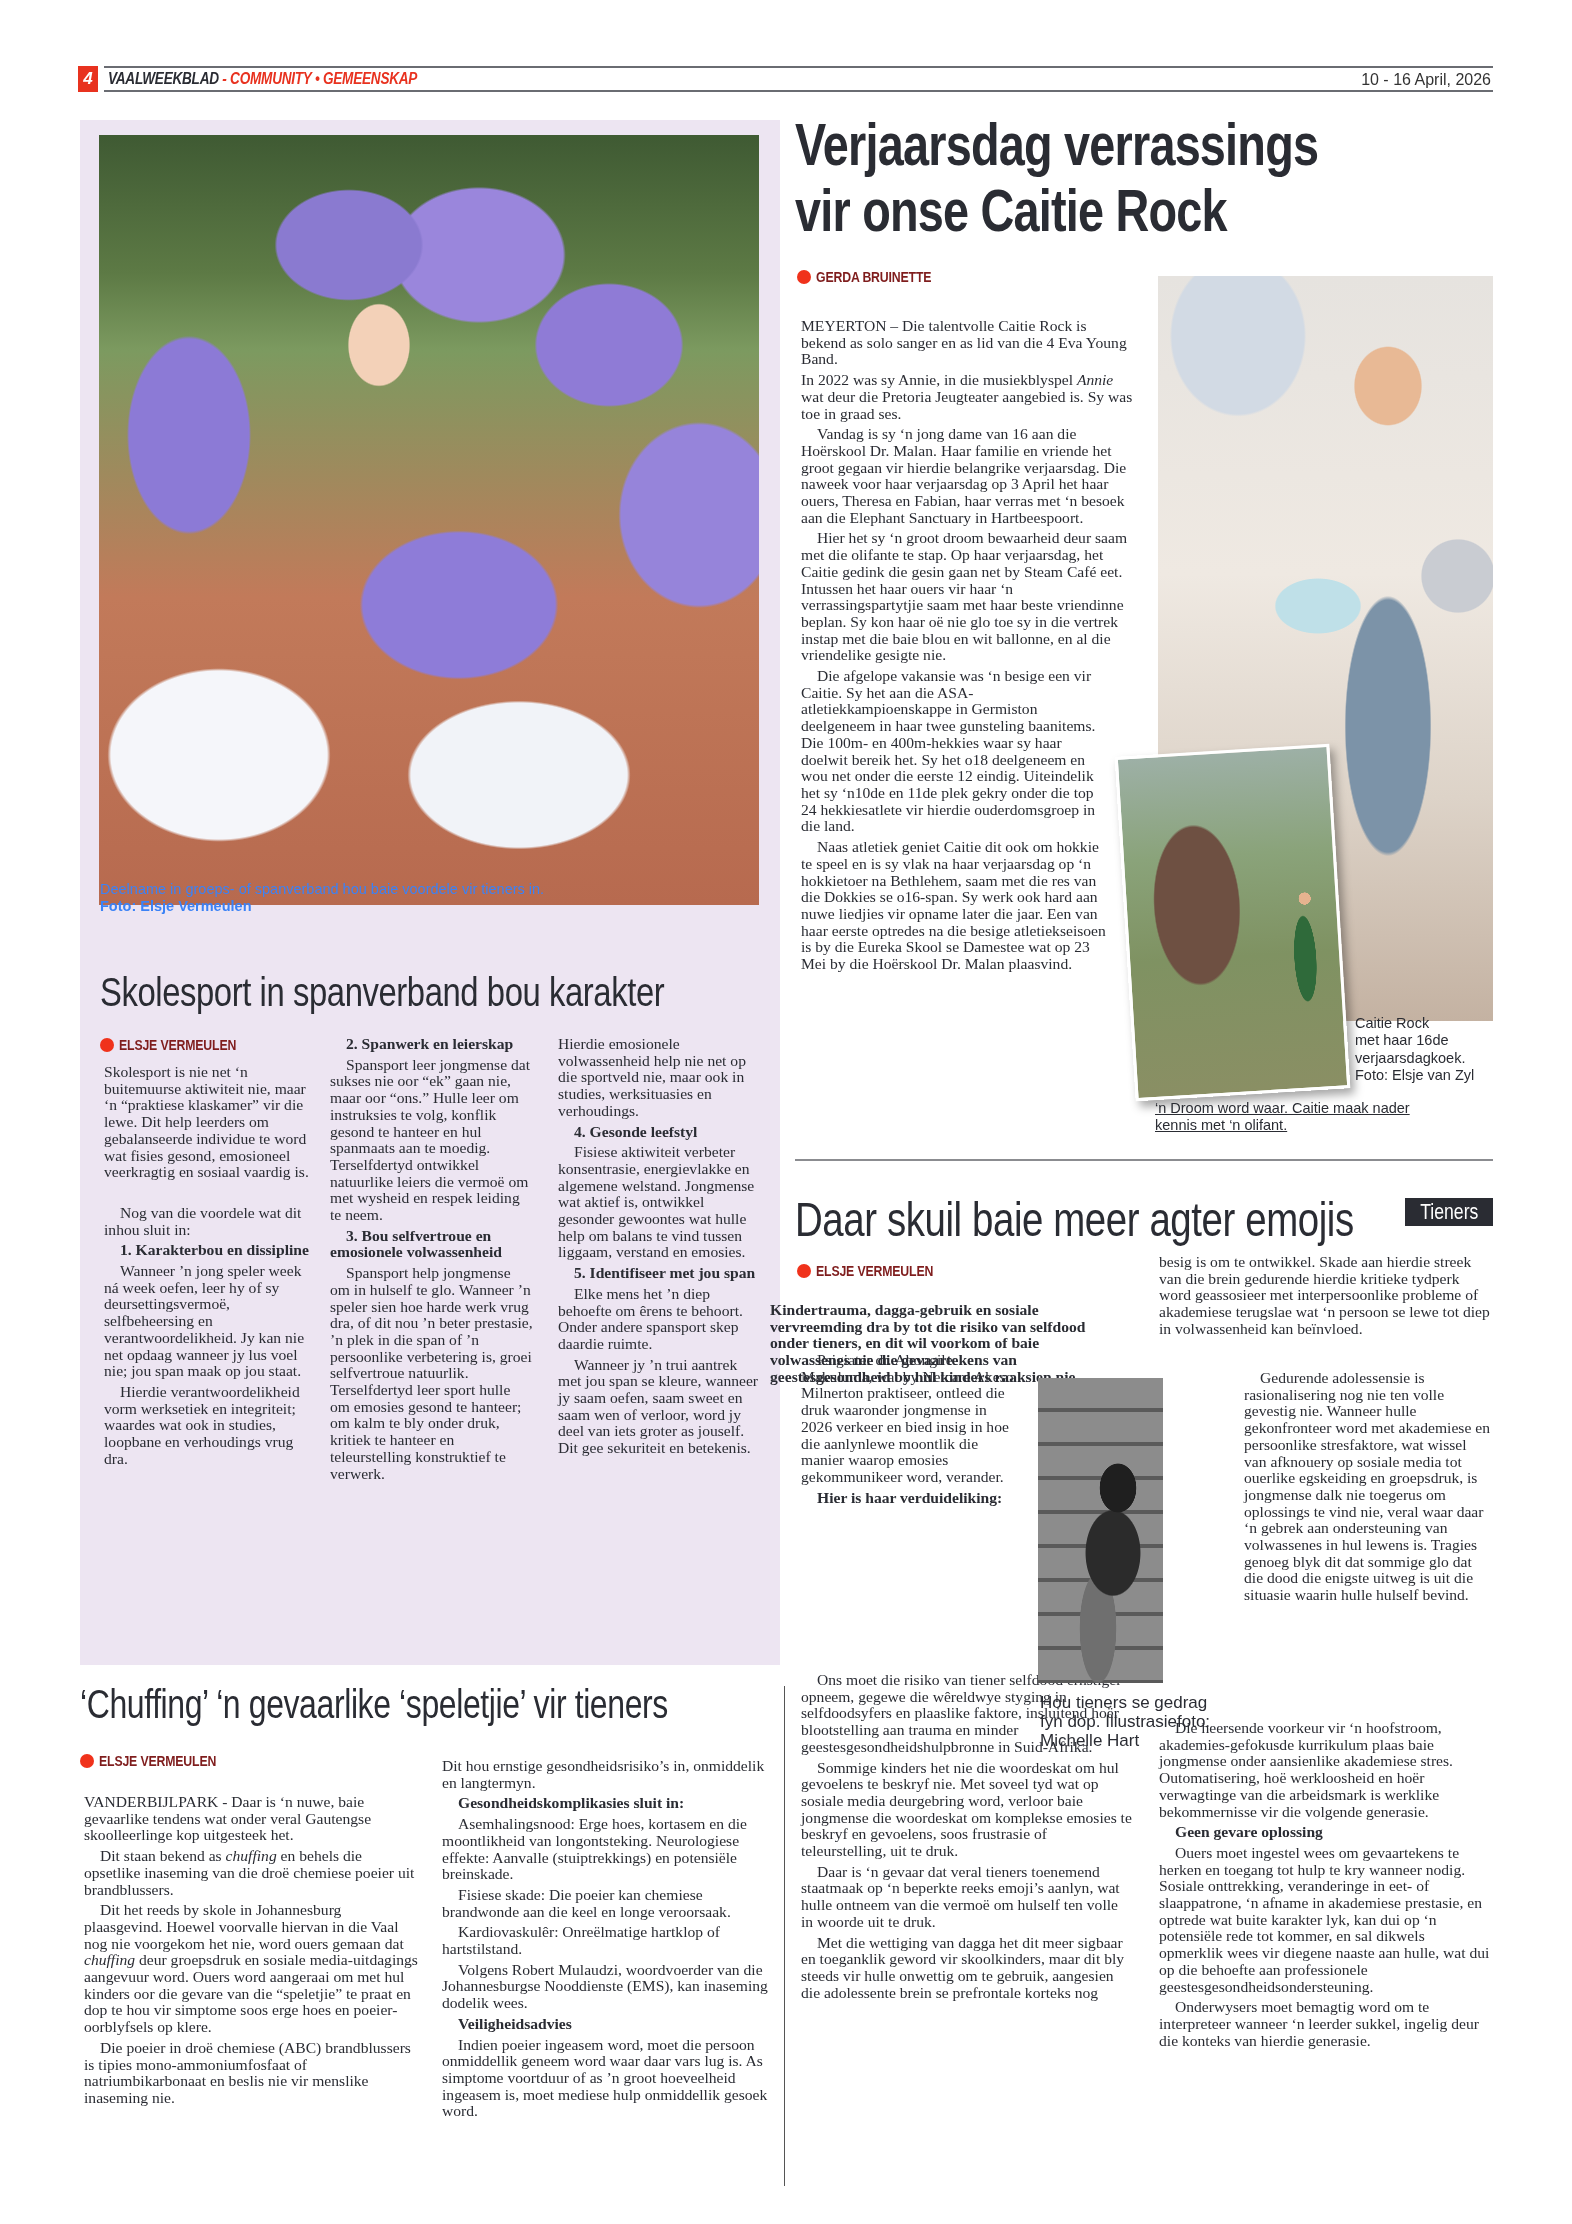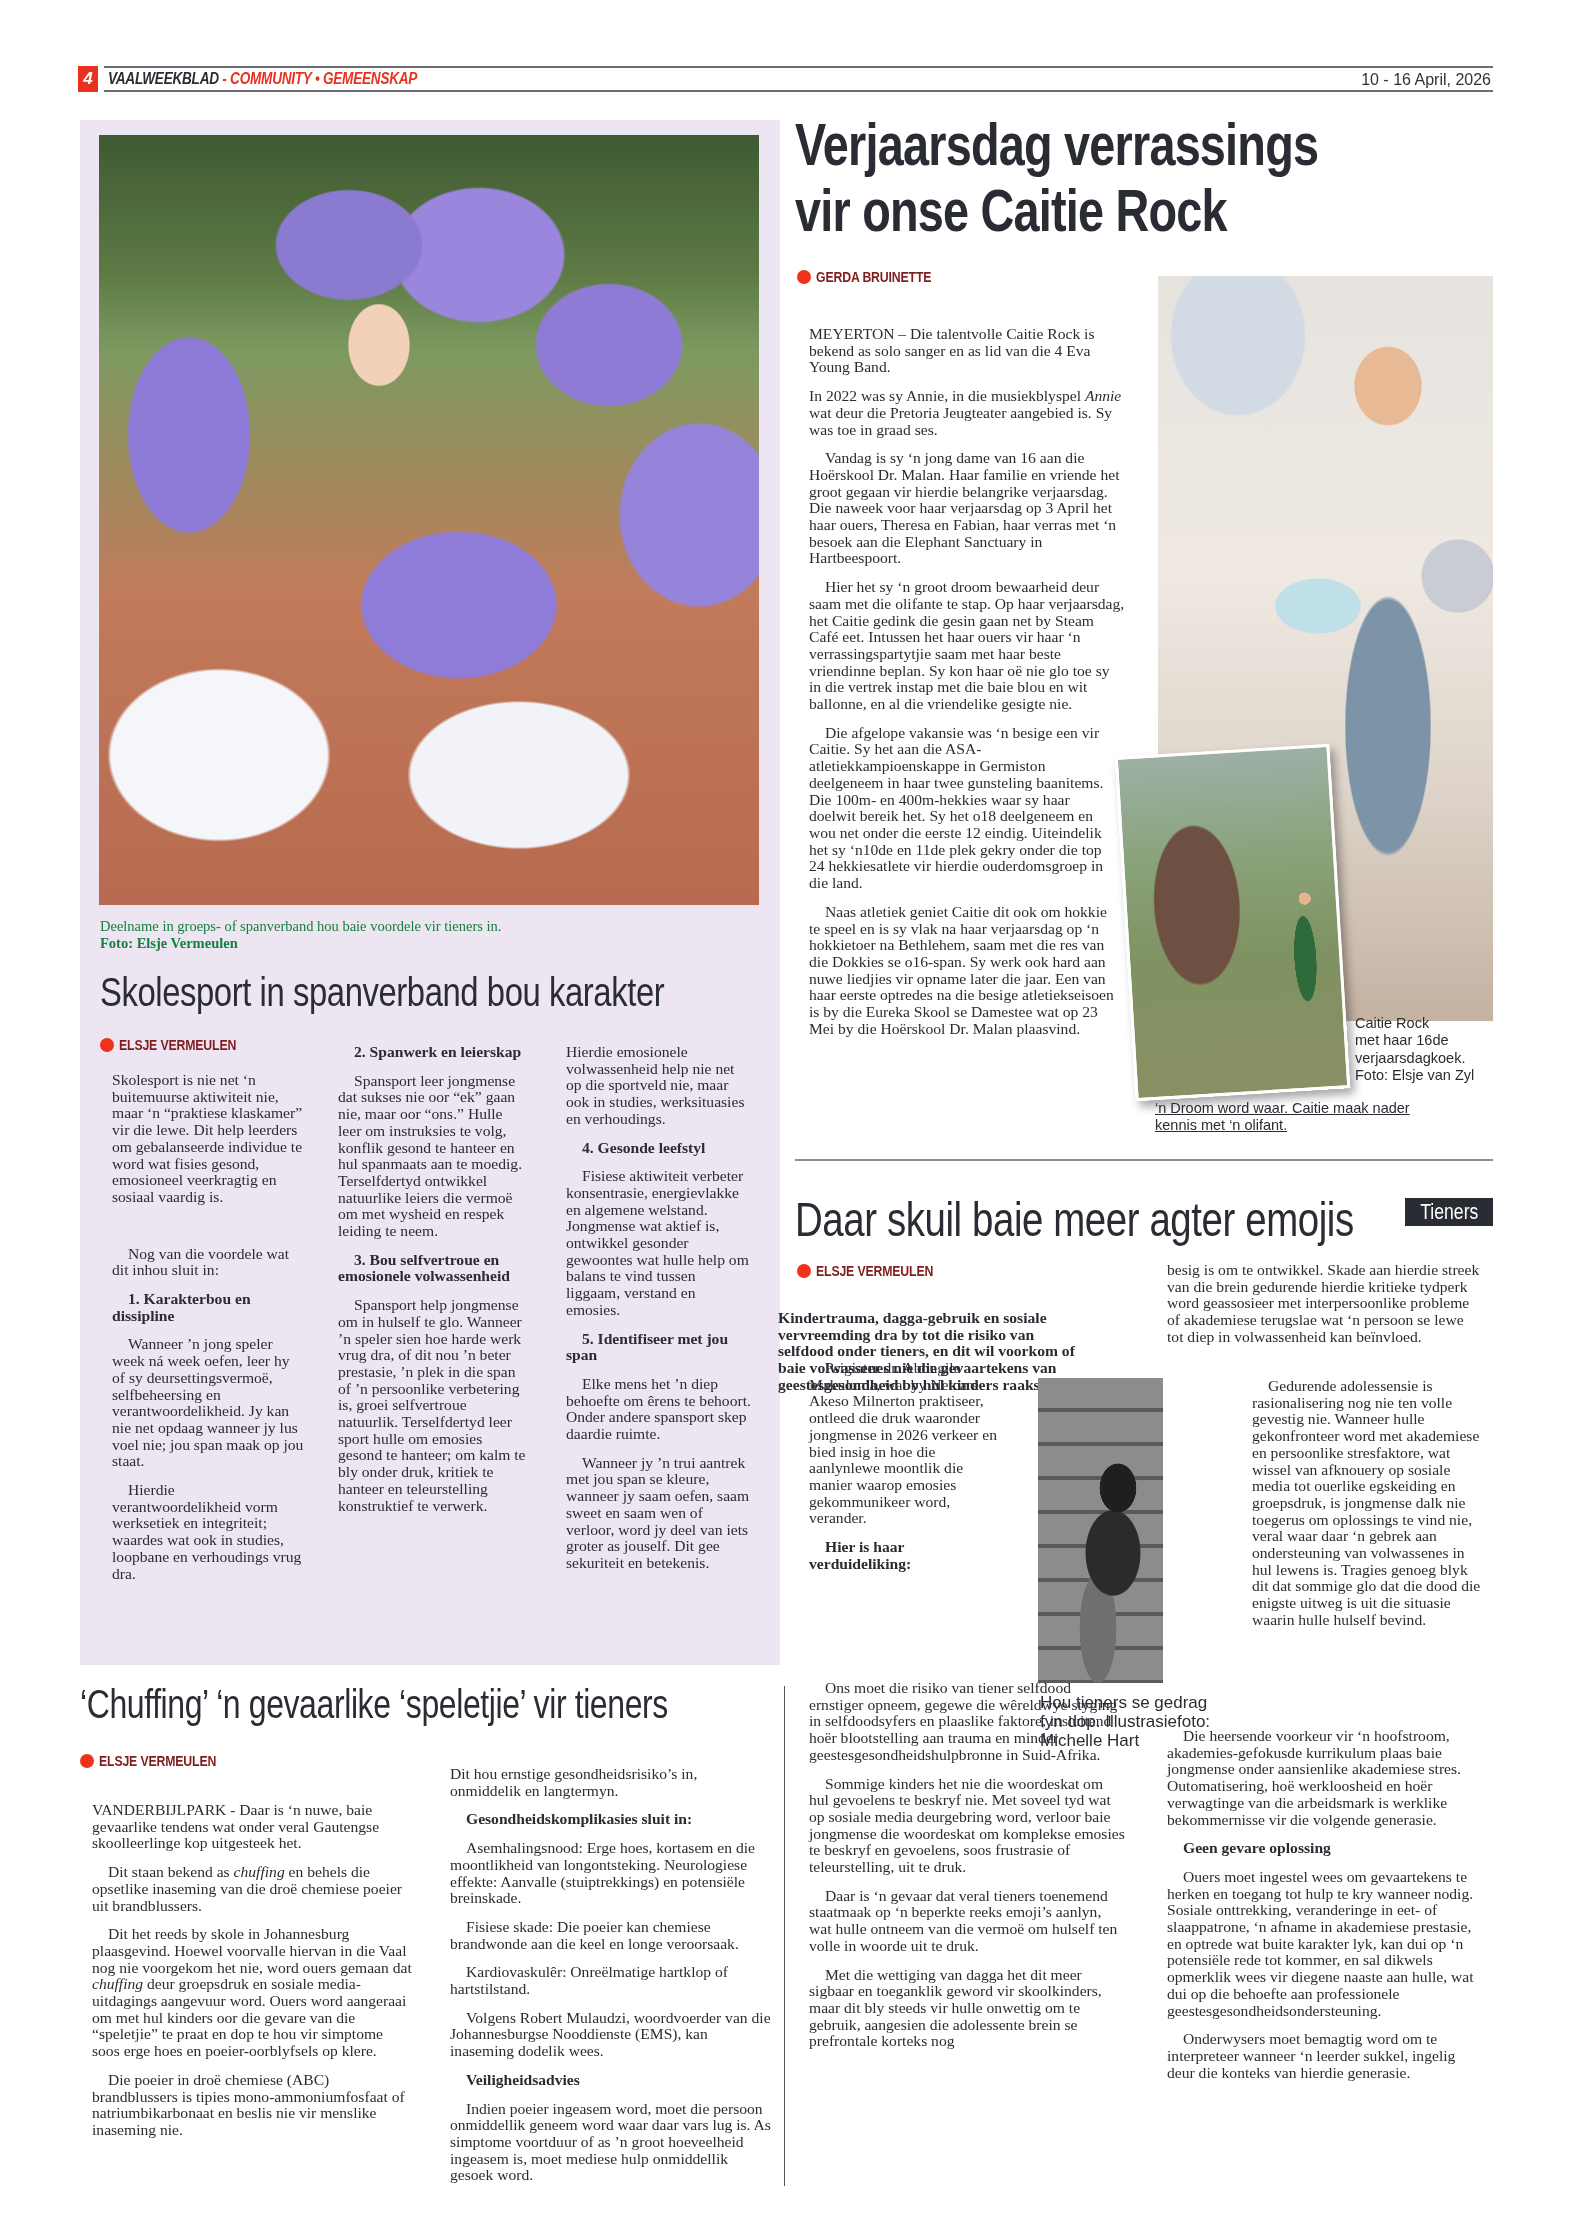--- a/index.html
+++ b/index.html
@@ -25,32 +25,32 @@
        radial-gradient(ellipse 60px 80px at 280px 210px, #f3d1b8 0 50%, transparent 52%),
        radial-gradient(ellipse 120px 90px at 250px 110px, #8a7ad0 0 60%, transparent 62%),
        radial-gradient(ellipse 140px 110px at 380px 120px, #9a86dc 0 60%, transparent 62%),
        radial-gradient(ellipse 120px 100px at 510px 210px, #8f7bd6 0 60%, transparent 62%),
        radial-gradient(ellipse 100px 160px at 90px 300px, #8c7ad6 0 60%, transparent 62%),
        radial-gradient(ellipse 160px 120px at 360px 470px, #8e7cd8 0 60%, transparent 62%),
        radial-gradient(ellipse 130px 150px at 600px 380px, #9684da 0 60%, transparent 62%),
        radial-gradient(ellipse 180px 140px at 120px 620px, #f5f6fa 0 60%, transparent 62%),
        radial-gradient(ellipse 180px 120px at 420px 640px, #f1f3f8 0 60%, transparent 62%),
        linear-gradient(180deg, #3f5a33 0%, #5d7a45 18%, #7c9a60 28%, #c27a5a 60%, #b76a4f 100%); }
-  .cap1 { position: absolute; left: 100px; top: 918px; font-family: Liberation Serif, serif; font-size: 14.5px; line-height: 17px; color: #15803d; }
+  .cap1 { position: absolute; left: 100px; top: 881px; font-family: Liberation Sans, sans-serif; font-size: 14.5px; line-height: 17px; color: #3b82f6; }
   .cap1 b { font-weight: bold; }
   .h-skolesport { position: absolute; left: 100px; top: 968px; font-family: "Liberation Sans", sans-serif; font-size: 40px; line-height: 48px;
      color: #2a2c33; transform: scaleX(0.82); transform-origin: left top; white-space: nowrap; letter-spacing: -0.5px; }
 
   .byline { position: absolute; display: flex; align-items: center; font-family: "Liberation Sans", sans-serif; font-weight: bold;
      font-size: 15px; letter-spacing: -0.2px; color: #7f1d1d; white-space: nowrap; }
   .byline .dot { width: 14px; height: 14px; border-radius: 50%; background: #f0321b; margin-right: 5px; flex: none; }
   .byline .nm { display: inline-block; transform: scaleX(0.82); transform-origin: left center; }
 
   .col { position: absolute; font-family: "Liberation Serif", serif; font-size: 15.6px; line-height: 16.7px; color: #2a2c33; }
-  .col p { margin: 12px; }
+  .col p { margin: 4px; }
   .col .ind { text-indent: 16px; }
   .col .sub { font-weight: bold; text-indent: 16px; }
   .col .gap { height: 16px; }
   .col i { font-style: italic; }
 
   
   .h-verjaar { position: absolute; left: 795px; top: 112px; font-family: "Liberation Sans", sans-serif; font-weight: bold; font-size: 60px; line-height: 66px;
      color: #2a2c33; transform: scaleX(0.78); transform-origin: left top; white-space: nowrap; letter-spacing: -1px; }
   .photo-cake { position: absolute; left: 1158px; top: 276px; width: 335px; height: 745px; overflow: hidden;
      background:

